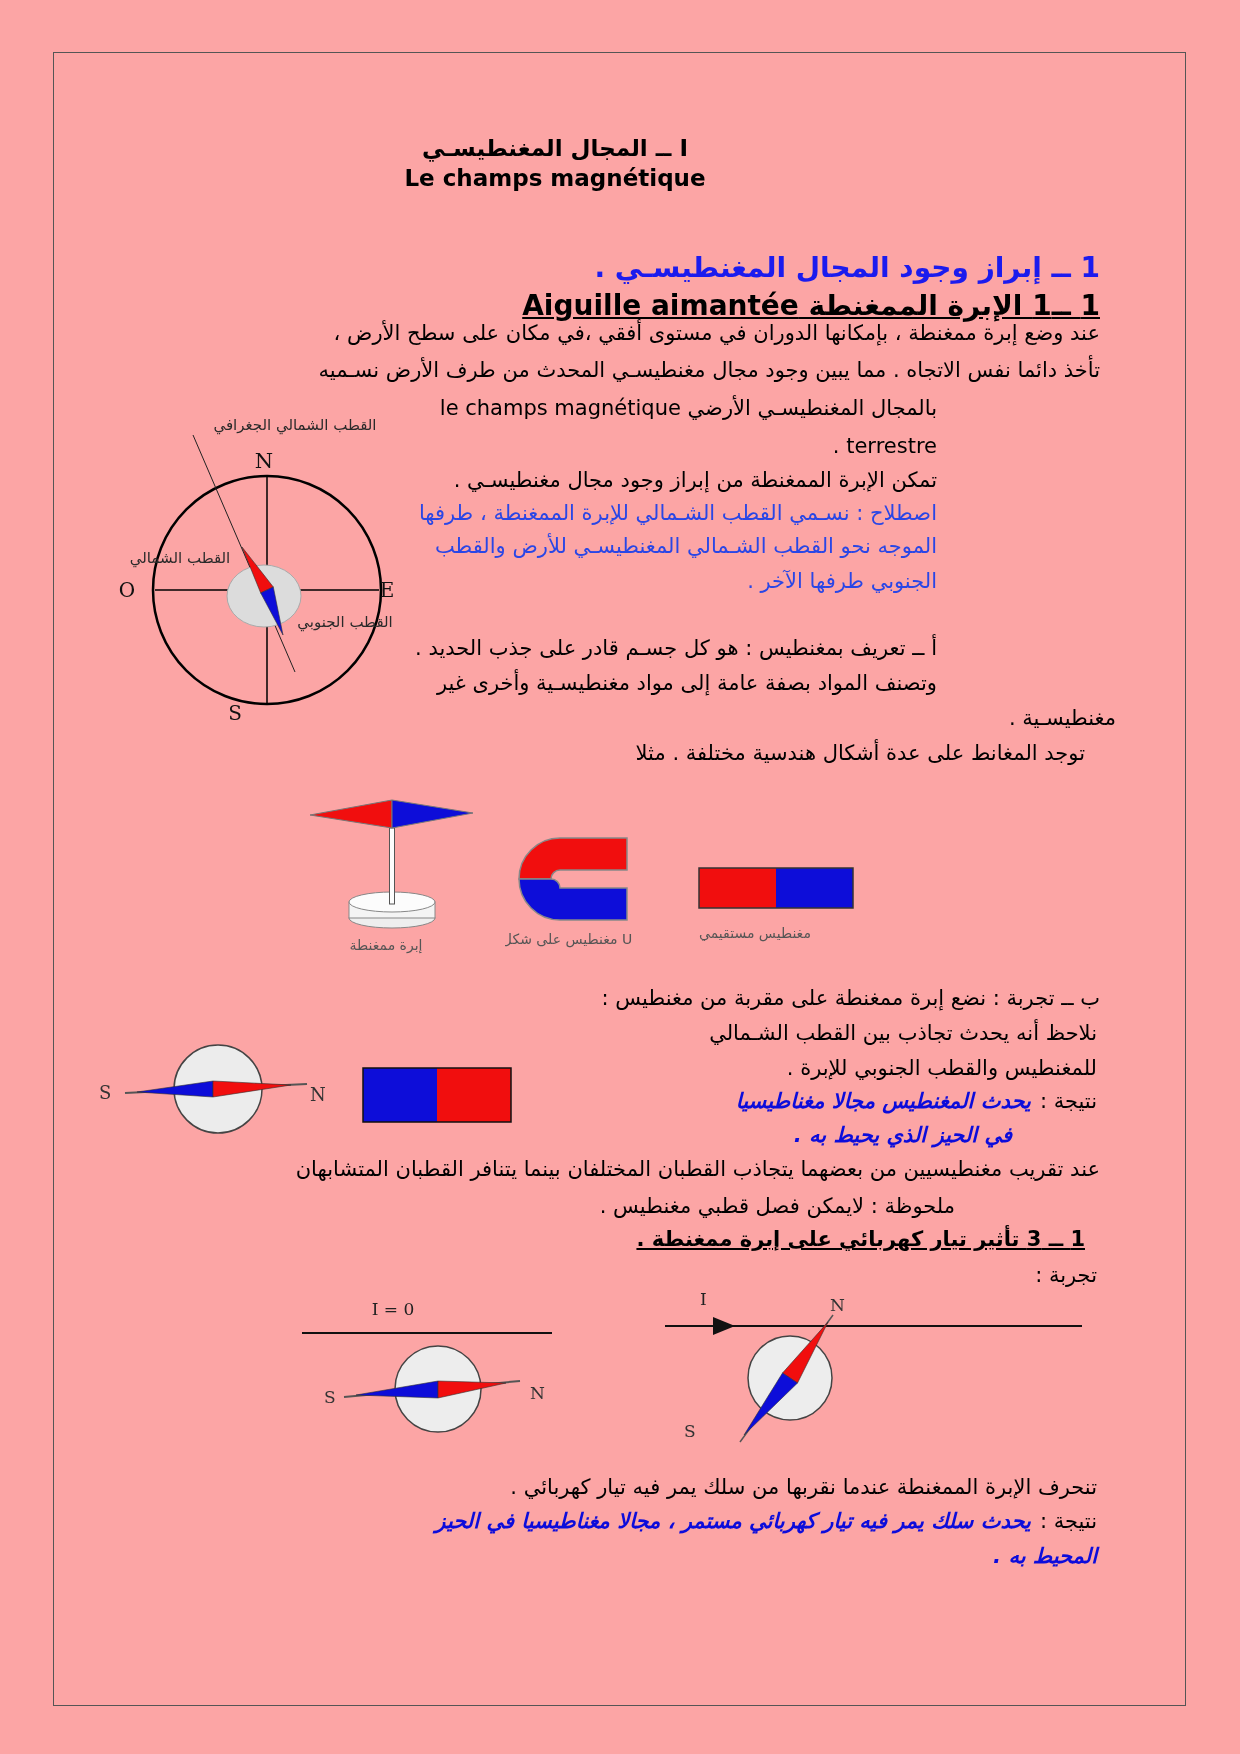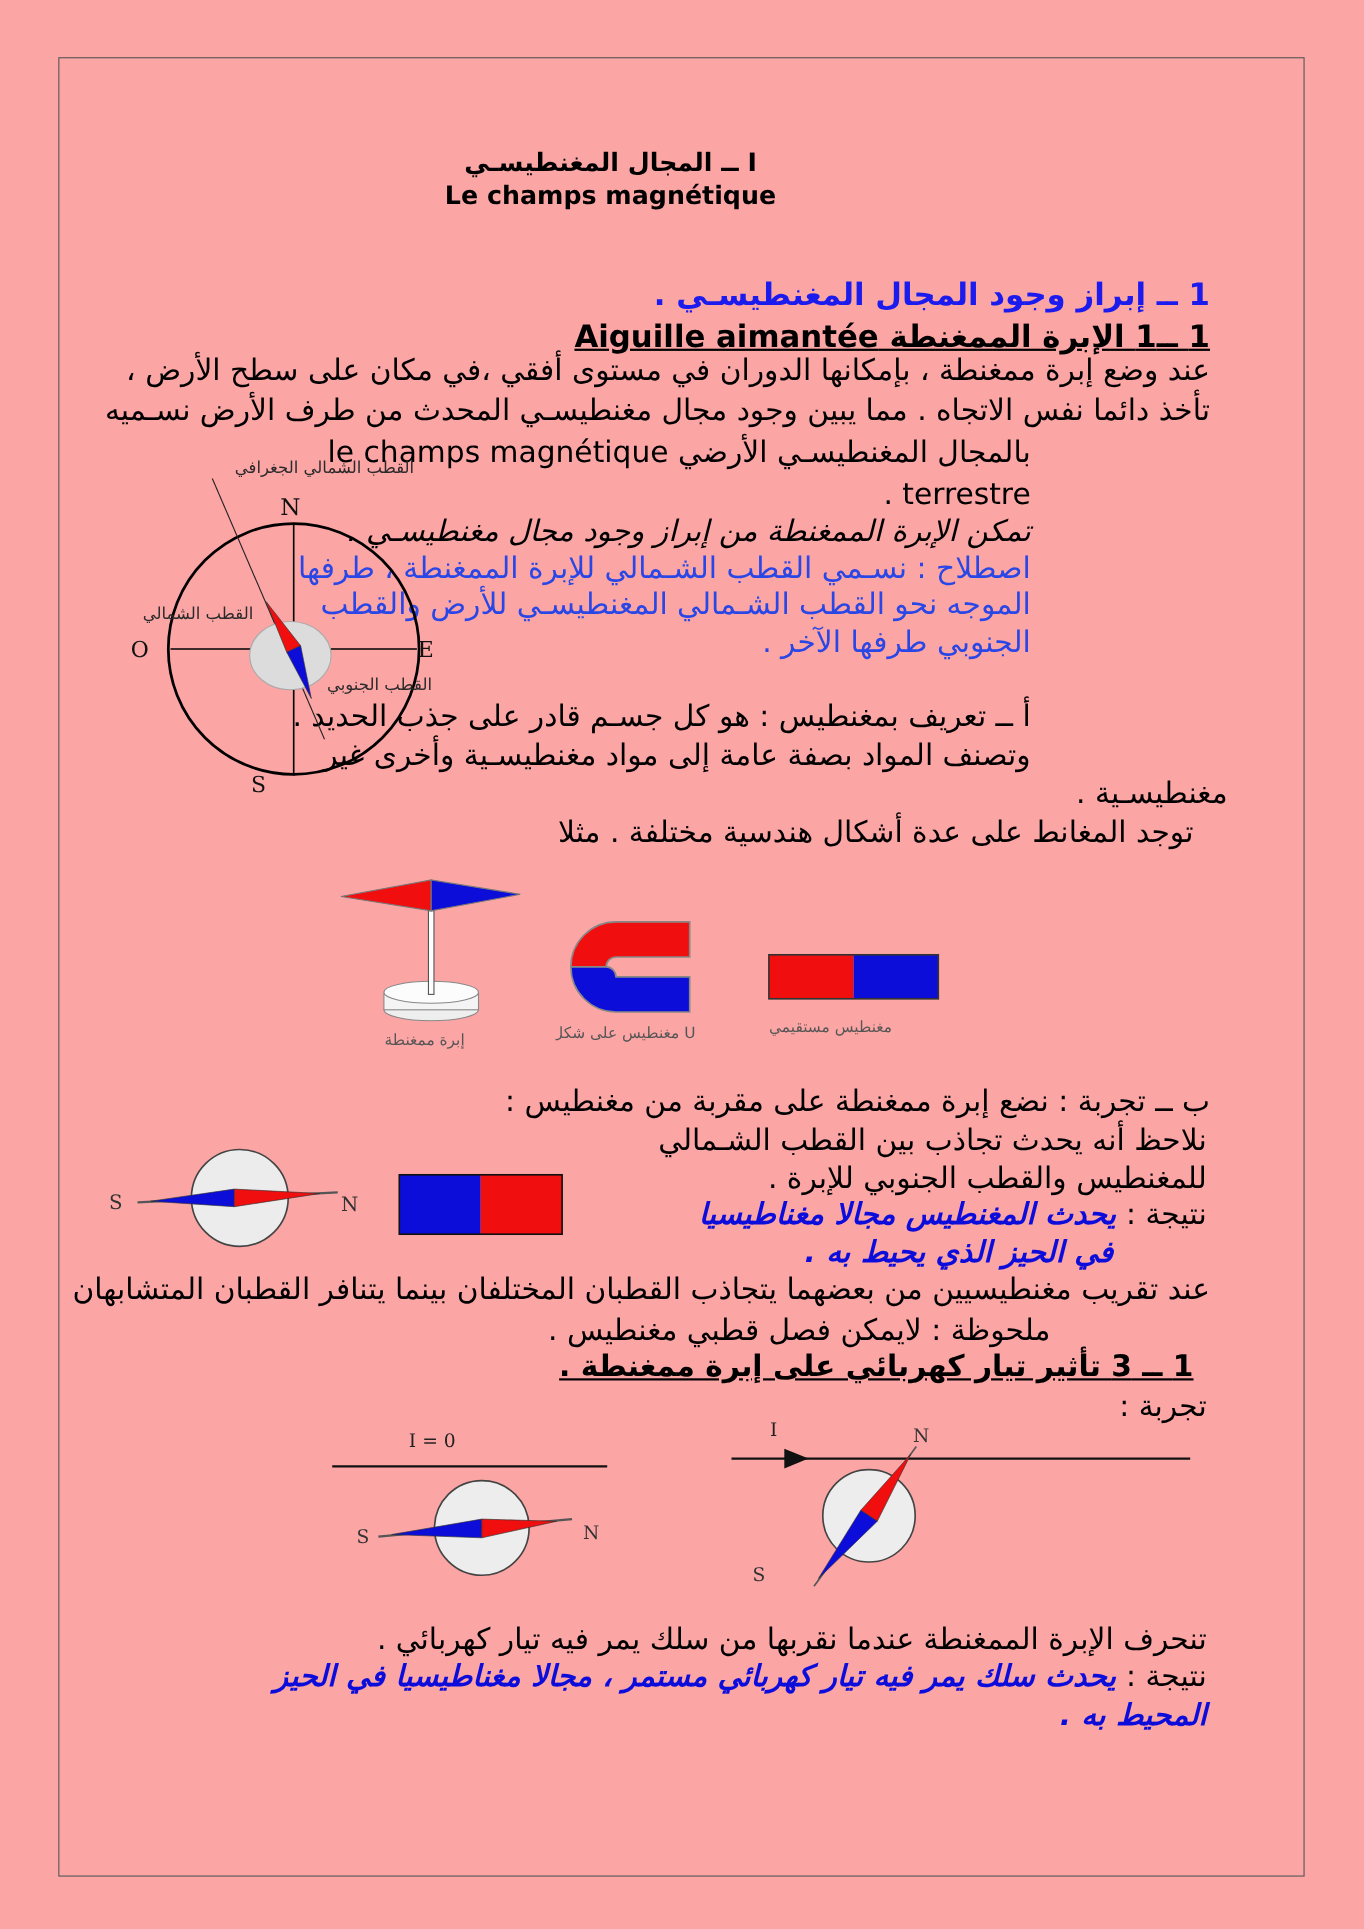--- a/index.html
+++ b/index.html
@@ -1,19 +1,19 @@
 <!DOCTYPE html>
 <html lang="ar"><head>
 <meta charset="utf-8">
 <style>
   html,body{margin:0;padding:0;background:#fff;}
   #page{position:relative;width:1240px;height:1754px;background:#fca5a5;overflow:hidden;
         font-family:"DejaVu Sans",sans-serif;color:#000;}
   #frame{position:absolute;left:53px;top:52px;width:1131px;height:1652px;border:1px solid #555;}
-  .ln{position:absolute;white-space:nowrap;direction:rtl;font-size:27px;line-height:1.25;color:#000;}
+  .ln{position:absolute;white-space:nowrap;direction:rtl;font-size:21px;line-height:1.25;color:#000;}
   .fs22{font-size:28px;}
   .b{font-weight:bold;}
   .u{text-decoration:underline;}
   .c-h{color:#1b1bee;}
   .c-t{color:#2946e6;}
   .c-r{color:#0c0cdb;font-style:italic;}
   .ltr{direction:ltr;}
   .title-wrap{position:absolute;left:340px;top:133px;width:430px;text-align:center;}
   .title-line{font-size:23px;font-weight:bold;direction:rtl;line-height:1.32;}
   .res-label{margin-left:9px;}
@@ -30,21 +30,21 @@
     <div class="title-line">I ــ المجال المغنطيسـي</div>
     <div class="title-line ltr">Le champs magnétique</div>
   </div>
 
   <div class="ln b c-h fs22" style="top:250px;right:140px;">1 ــ إبراز وجود المجال المغنطيسـي .</div>
   <div class="ln b u fs22" style="top:288px;right:140px;">1 ــ1 الإبرة الممغنطة Aiguille aimantée</div>
   <div class="ln" style="top:320px;right:140px;">عند وضع إبرة ممغنطة ، بإمكانها الدوران في مستوى أفقي ،في مكان على سطح الأرض ،</div>
   <div class="ln" style="top:357px;right:140px;">تأخذ دائما نفس الاتجاه . مما يبين وجود مجال مغنطيسـي المحدث من طرف الأرض نسـميه</div>
   <div class="ln" style="top:395px;right:303px;">بالمجال المغنطيسـي الأرضي le champs magnétique</div>
   <div class="ln ltr" style="top:433px;right:303px;">. terrestre</div>
-  <div class="ln" style="top:467px;right:303px;font-style:italic;">تمكن الإبرة الممغنطة من إبراز وجود مجال مغنطيسـي .</div>
+  <div class="ln" style="top:467px;right:303px;">تمكن الإبرة الممغنطة من إبراز وجود مجال مغنطيسـي .</div>
   <div class="ln c-t" style="top:500px;right:303px;">اصطلاح : نسـمي القطب الشـمالي للإبرة الممغنطة ، طرفها</div>
   <div class="ln c-t" style="top:533px;right:303px;">الموجه نحو القطب الشـمالي المغنطيسـي للأرض والقطب</div>
   <div class="ln c-t" style="top:568px;right:303px;">الجنوبي طرفها الآخر .</div>
   <div class="ln" style="top:635px;right:303px;">أ ــ تعريف بمغنطيس : هو كل جسـم قادر على جذب الحديد .</div>
   <div class="ln" style="top:670px;right:303px;">وتصنف المواد بصفة عامة إلى مواد مغنطيسـية وأخرى غير</div>
   <div class="ln" style="top:705px;right:124px;">مغنطيسـية .</div>
   <div class="ln" style="top:740px;right:155px;">توجد المغانط على عدة أشكال هندسية مختلفة . مثلا</div>
 
   <div class="ln" style="top:985px;right:140px;">ب ــ تجربة : نضع إبرة ممغنطة على مقربة من مغنطيس :</div>
   <div class="ln" style="top:1020px;right:143px;">نلاحظ أنه يحدث تجاذب بين القطب الشـمالي</div>

